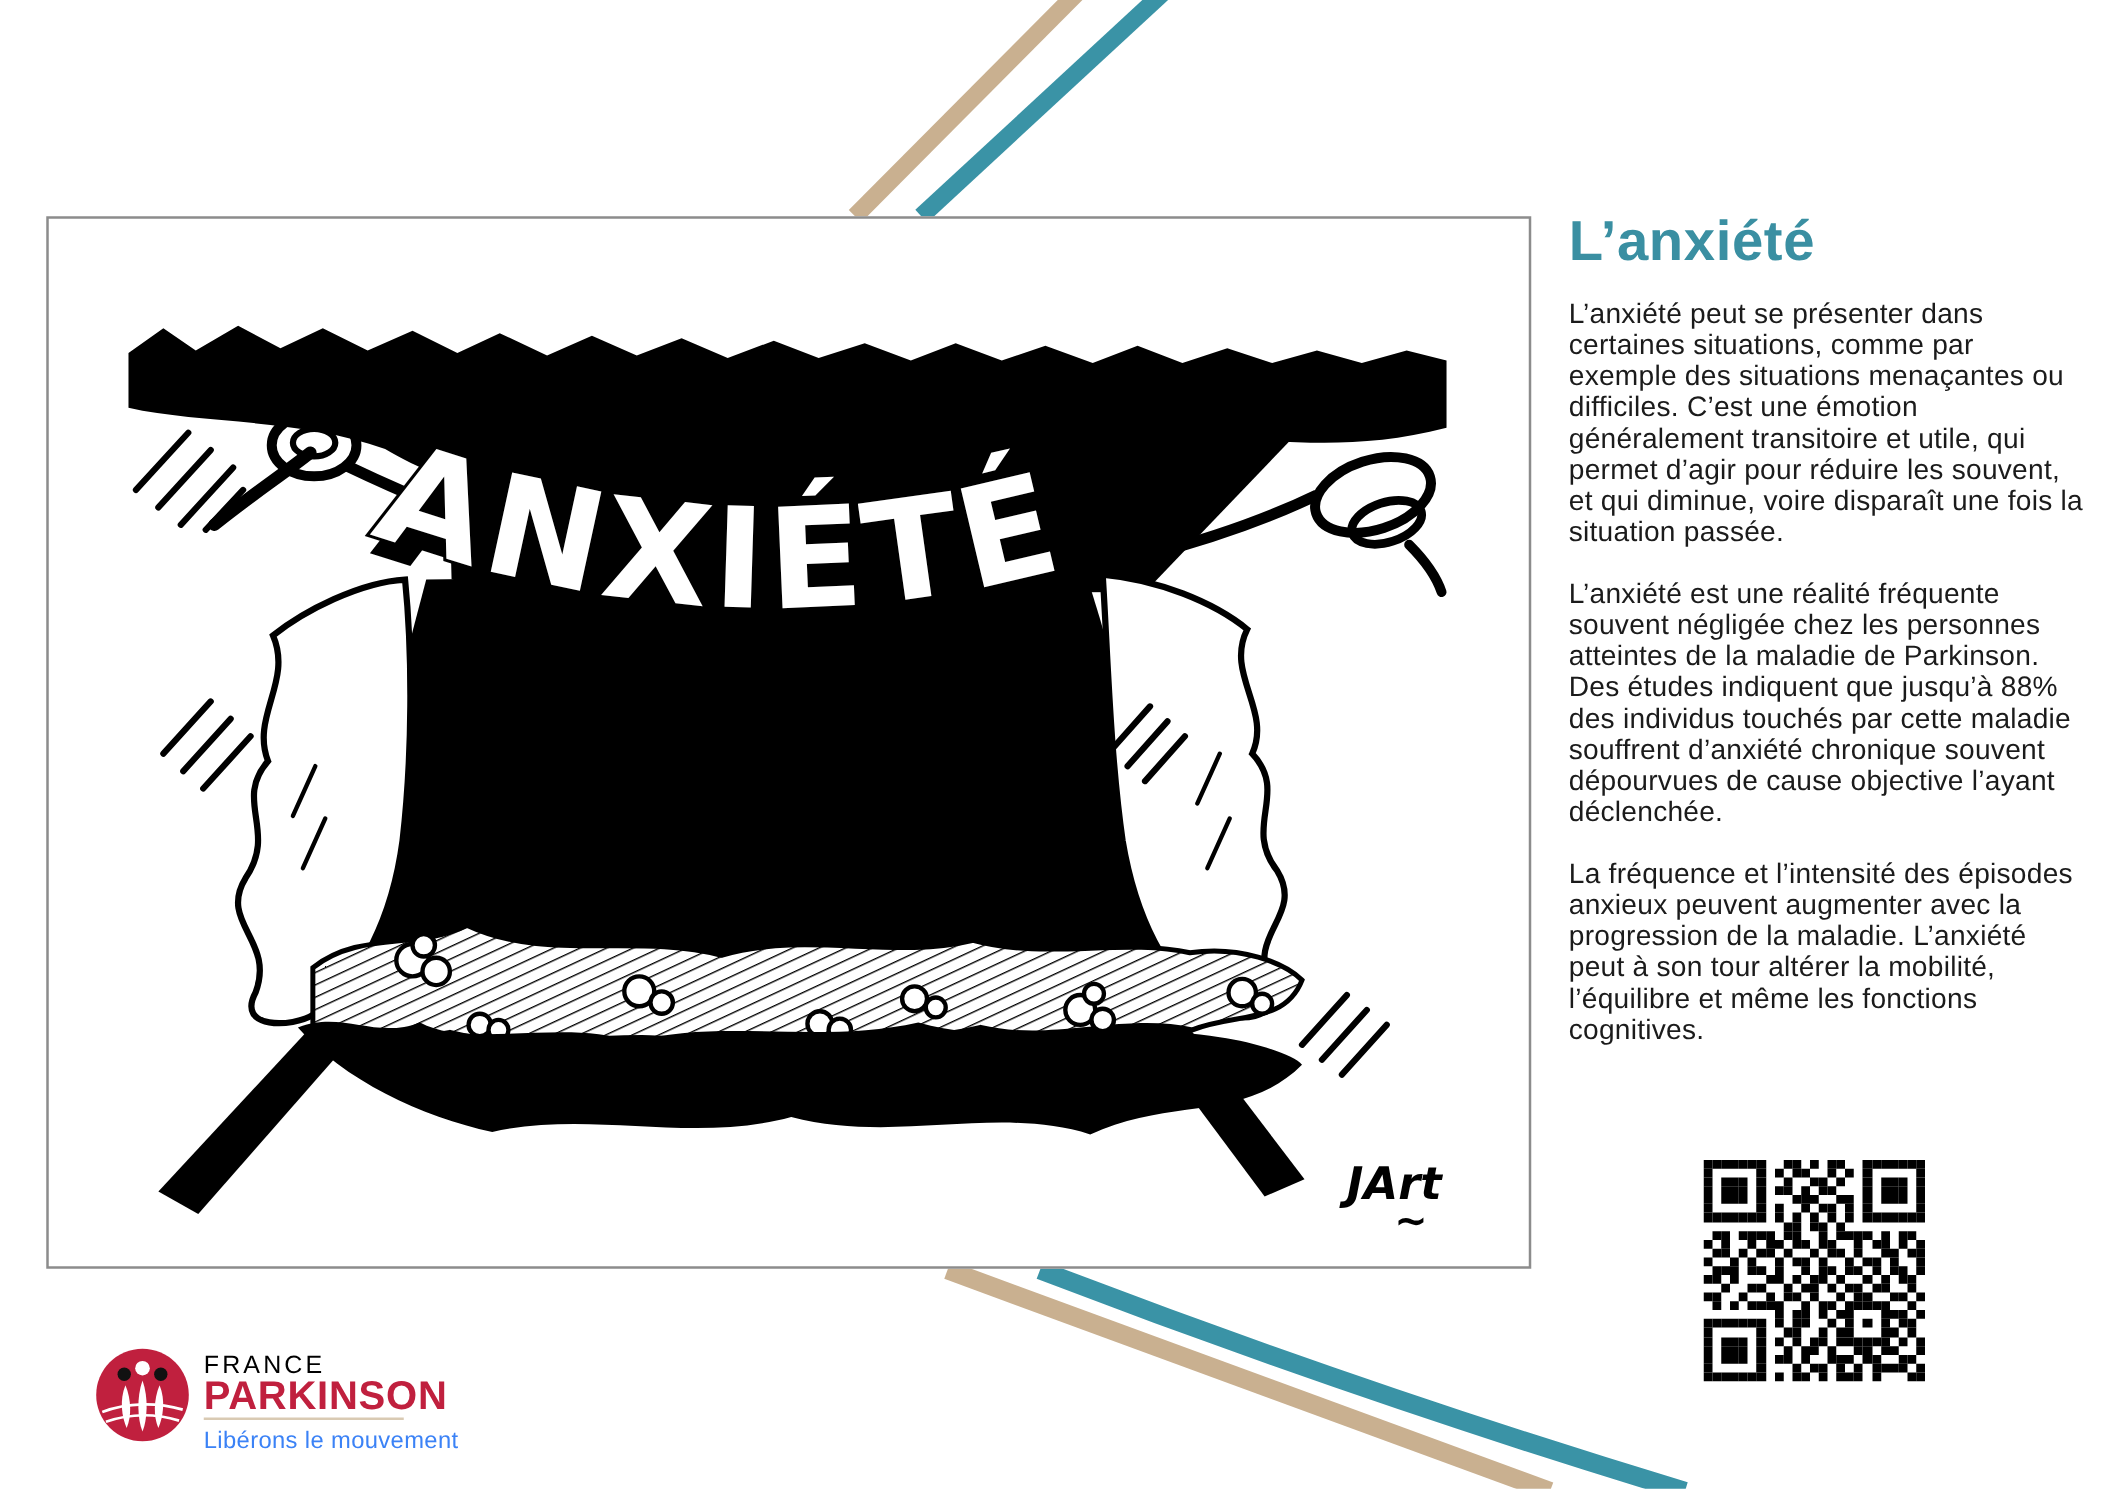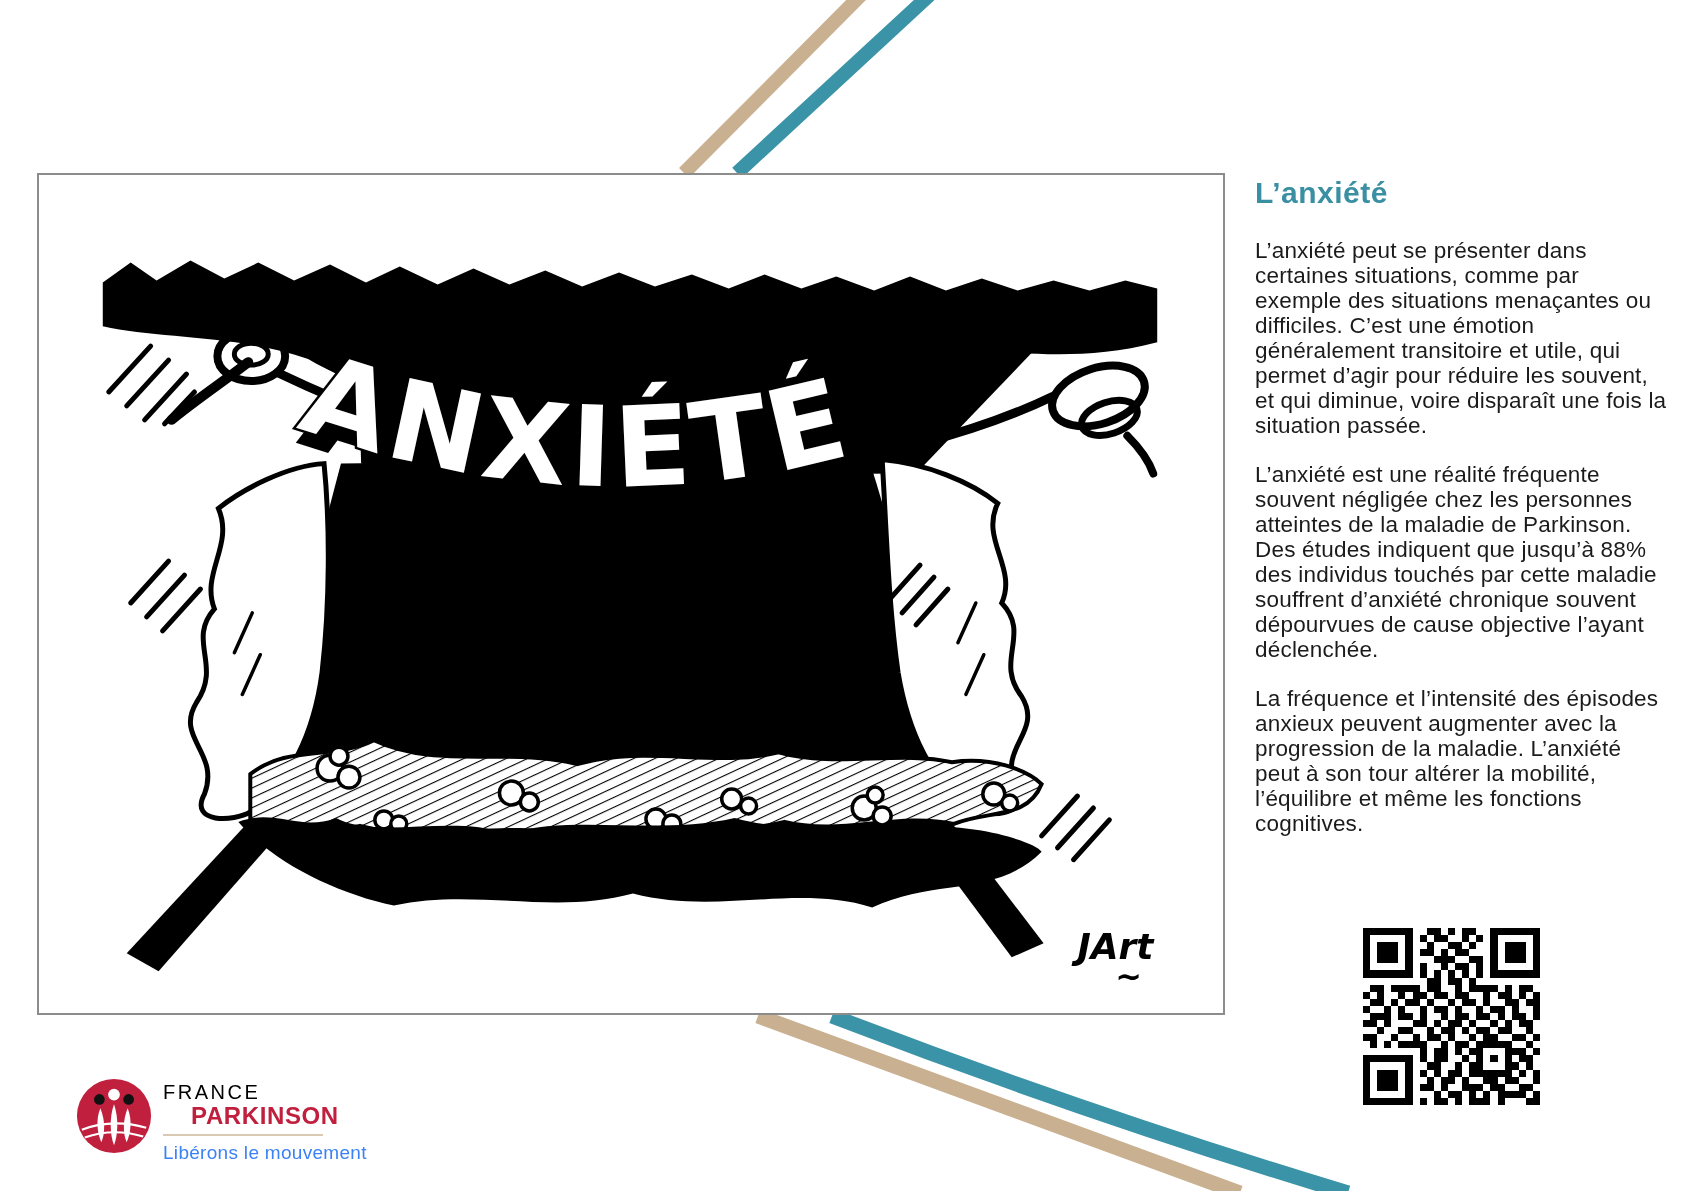--- a/index.html
+++ b/index.html
@@ -16,38 +16,38 @@
   }
   .panel svg{width:100%;height:100%;}
   .word-front{fill:#ffffff;stroke:#000;stroke-width:5px;paint-order:stroke;
     font-family:"DejaVu Sans", sans-serif;font-weight:bold;font-size:112px;letter-spacing:5px;}
   .word-shadow{fill:#000;stroke:#000;stroke-width:12px;paint-order:stroke;
     font-family:"DejaVu Sans", sans-serif;font-weight:bold;font-size:112px;letter-spacing:5px;}
   .sig{font-family:"DejaVu Sans", sans-serif;font-style:italic;font-weight:bold;}
   
   .textcol{position:absolute;left:1255px;top:170px;width:412px;z-index:1;color:#1b1b1b;}
   .textcol h1{
-    margin:0 0 22px 0;font-size:30px;line-height:46px;font-weight:700;letter-spacing:0.5px;
+    margin:0 0 22px 0;font-size:45px;line-height:46px;font-weight:700;letter-spacing:0.5px;
   }
   .textcol p{
     margin:0 0 24px 0;font-size:22.5px;line-height:25px;letter-spacing:0.2px;
   }
   
   .qr{
     position:absolute;left:1363px;top:928px;width:177px;height:177px;
     display:grid;z-index:2;background:#ffffff;
   }
   .qr div{background:transparent;}
   .qr div.on{background:#000;}
   
   .logo{position:absolute;left:75px;top:1077px;z-index:1;display:flex;align-items:flex-start;}
   .logo-mark{width:78px;height:78px;}
   .logo-text{margin-left:10px;padding-top:5px;}
   .brand-top{font-size:20px;letter-spacing:2.5px;color:#000000;line-height:20px;}
-  .brand-bottom{font-size:24px;font-weight:700;letter-spacing:0.6px;line-height:26px;margin-top:1px;text-align:center;}
+  .brand-bottom{font-size:32px;font-weight:700;letter-spacing:0.6px;line-height:26px;margin-top:1px;}
   .brand-rule{width:160px;height:2px;background:#d9cab3;margin:5px 0 6px 0;}
   .tagline{font-size:19px;color:#3b82f6;letter-spacing:0.3px;line-height:21px;}
 </style>
 </head>
 <body>
 
 <svg id="decor" width="1684" height="1191" viewBox="0 0 1684 1191">
   <path class="line-beige" d="M866,-10 L684,173" fill="none" stroke="#c9b090" stroke-width="14"></path>
   <path class="line-teal" d="M935,-10 L737,173" fill="none" stroke="#3a93a6" stroke-width="14"></path>
   <path class="line-beige" d="M758,1016 Q990,1102 1240,1193" fill="none" stroke="#c9b090" stroke-width="15"></path>

